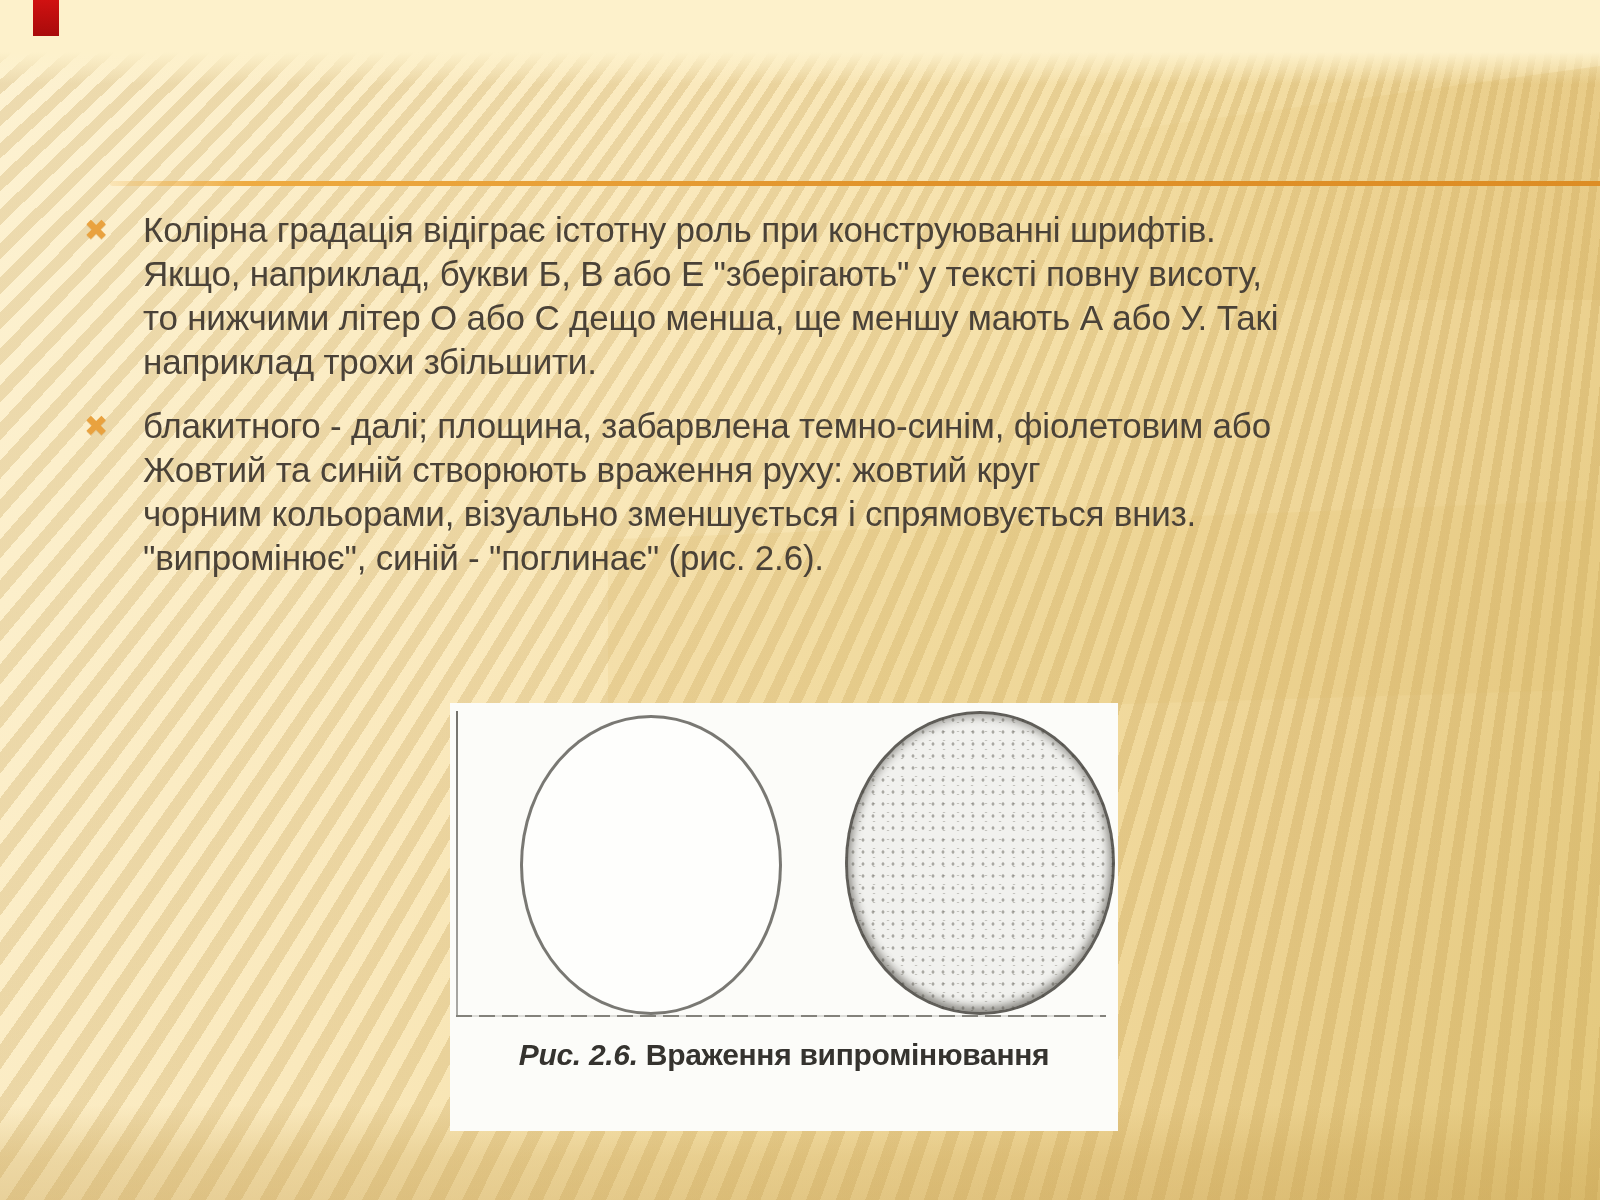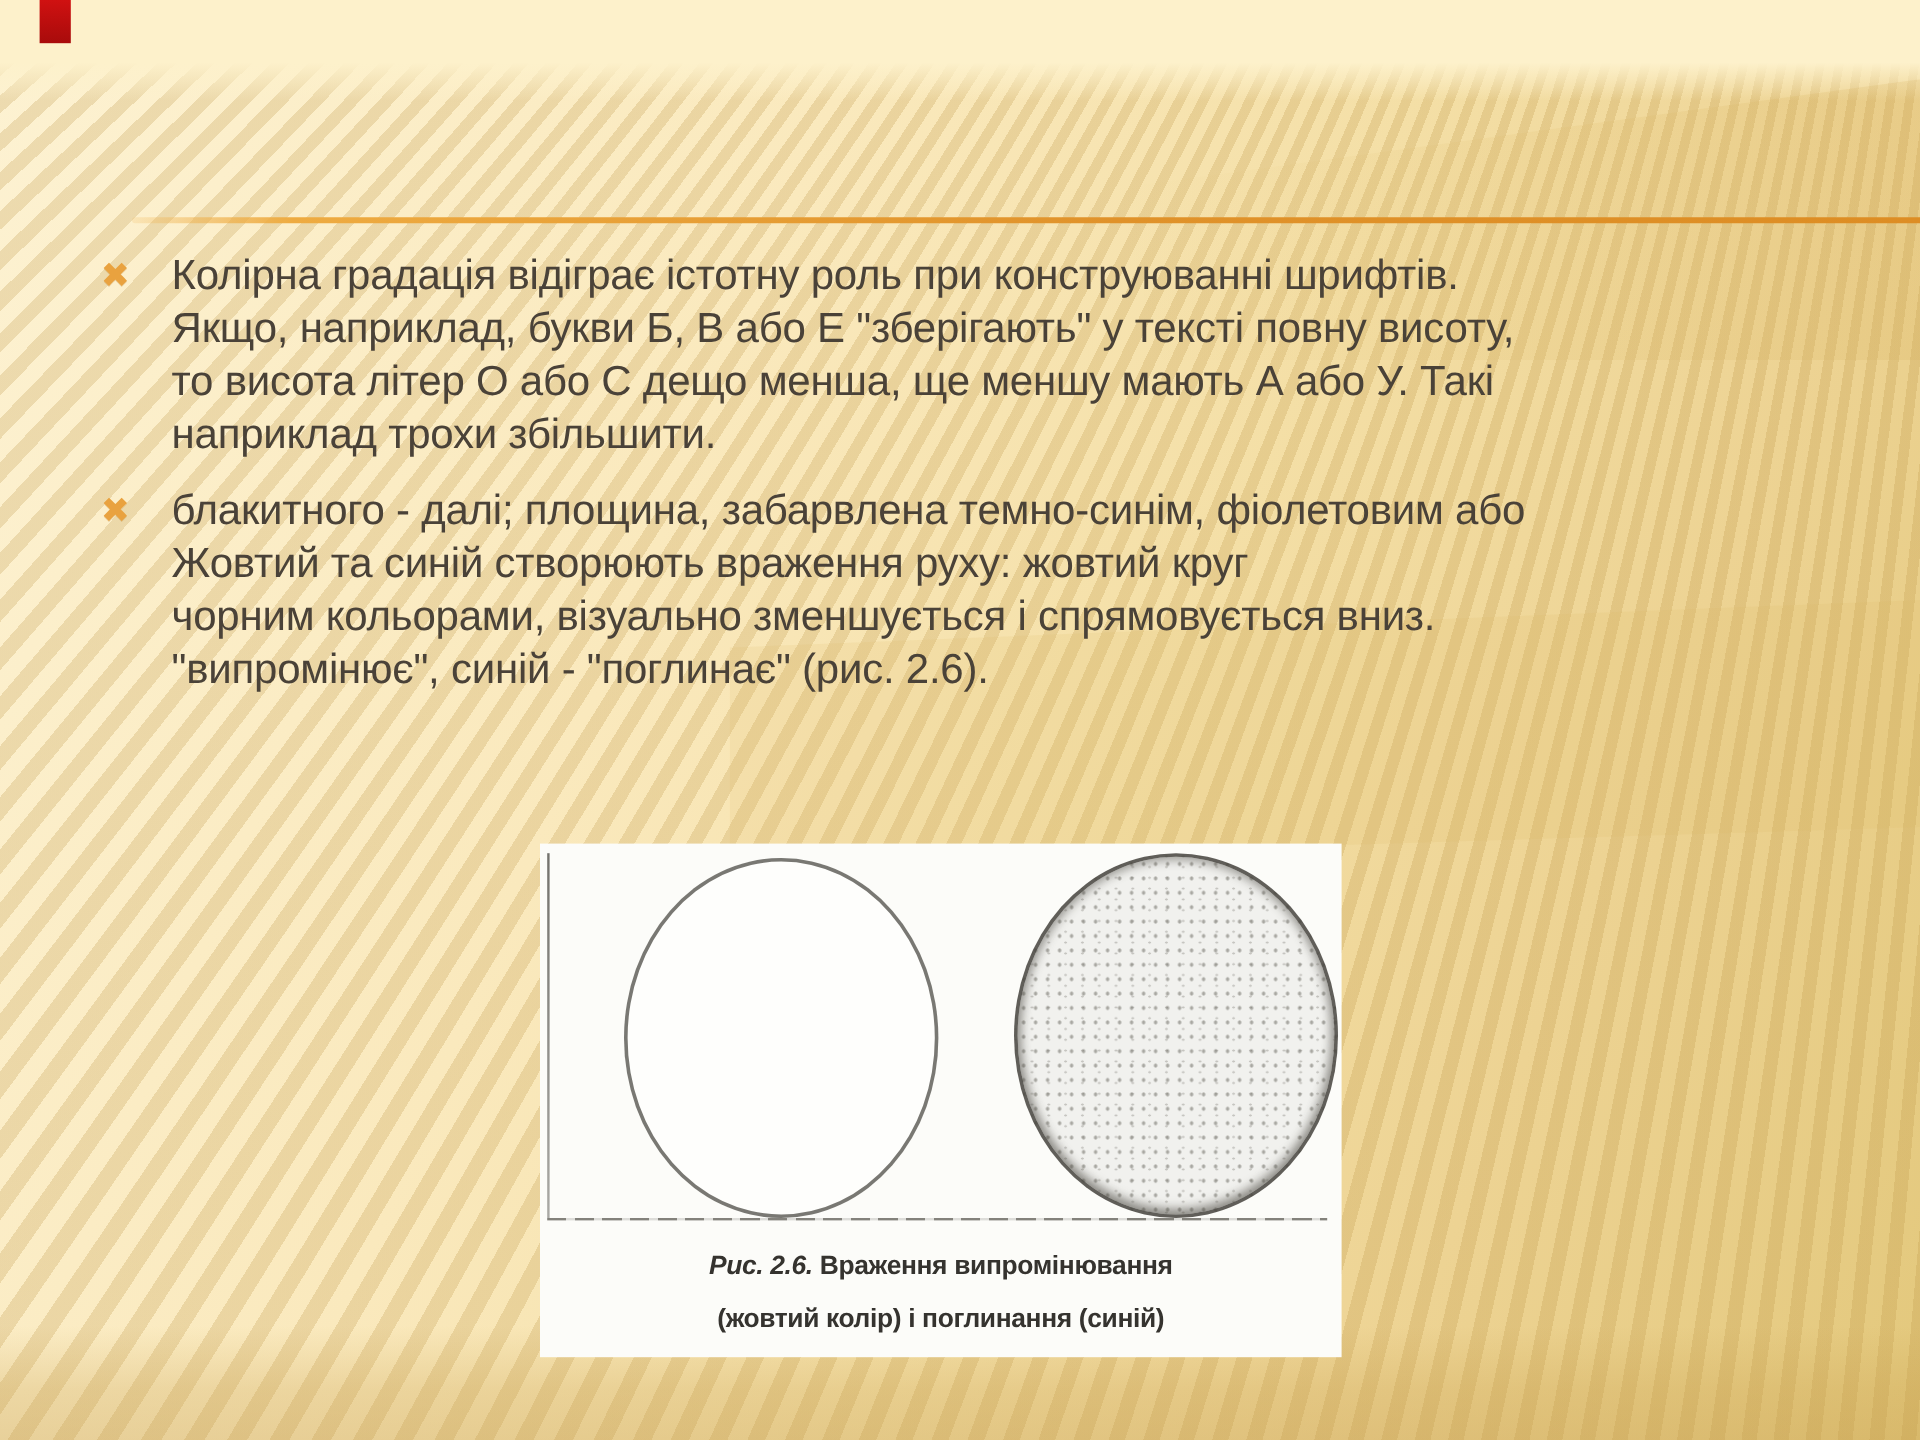--- a/index.html
+++ b/index.html
@@ -87,21 +87,21 @@
     background-image:
       radial-gradient(rgba(110,108,100,0.55) 1px,rgba(0,0,0,0) 1.8px),
       radial-gradient(rgba(140,138,130,0.45) 1px,rgba(0,0,0,0) 1.6px);
     background-size:10px 12px,14px 9px;
     background-position:0 0,5px 4px;
     box-shadow:inset 0 0 8px 3px rgba(80,78,70,0.45),
                inset 0 -5px 9px rgba(80,78,70,0.35);
   }
   .figure-caption{
     position:absolute;left:0;right:0;top:330px;
-    text-align:center;font-weight:bold;font-size:22px;line-height:44px;
+    text-align:center;font-weight:bold;font-size:30px;line-height:44px;
     color:#35332f;letter-spacing:-0.3px;
   }
   .caption-prefix{font-style:italic;}
 </style>
 </head>
 <body>
 
 <div class="stage">
 
   <div class="top-band"></div>
@@ -112,21 +112,21 @@
   <div class="red-tab"></div>
   <div class="rule"></div>
 
   <div class="bullet-list">
 
     <div class="bullet-item">
       <span class="bullet-marker">✖</span>
       <span class="bullet-text">
         <span class="line">Колірна градація відіграє істотну роль при конструюванні шрифтів.</span>
         <span class="line">Якщо, наприклад, букви Б, В або Е "зберігають" у тексті повну висоту,</span>
-        <span class="line">то висота літер О або С дещо менша, ще меншу мають А або У. Такі</span>
+        <span class="line">то нижчими літер О або С дещо менша, ще меншу мають А або У. Такі</span>
         <span class="line">наприклад трохи збільшити.</span>
       </span>
     </div>
 
     <div class="bullet-item">
       <span class="bullet-marker">✖</span>
       <span class="bullet-text">
         <span class="line">блакитного - далі; площина, забарвлена темно-синім, фіолетовим або</span>
         <span class="line">Жовтий та синій створюють враження руху: жовтий круг</span>
         <span class="line">чорним кольорами, візуально зменшується і спрямовується вниз.</span>
@@ -136,17 +136,16 @@
 
   </div>
 
   <div class="figure">
     <div class="page-edge-v"></div>
     <div class="circle-outline"></div>
     <div class="circle-stippled"></div>
     <div class="figure-baseline"></div>
     <div class="figure-caption">
       <span class="caption-line"><span class="caption-prefix">Рис. 2.6.</span><span> Враження випромінювання</span></span><br>
-      <span class="caption-line">(жовтий колір) і поглинання (синій)</span>
     </div>
   </div>
 
 </div>
 
 </body></html>

